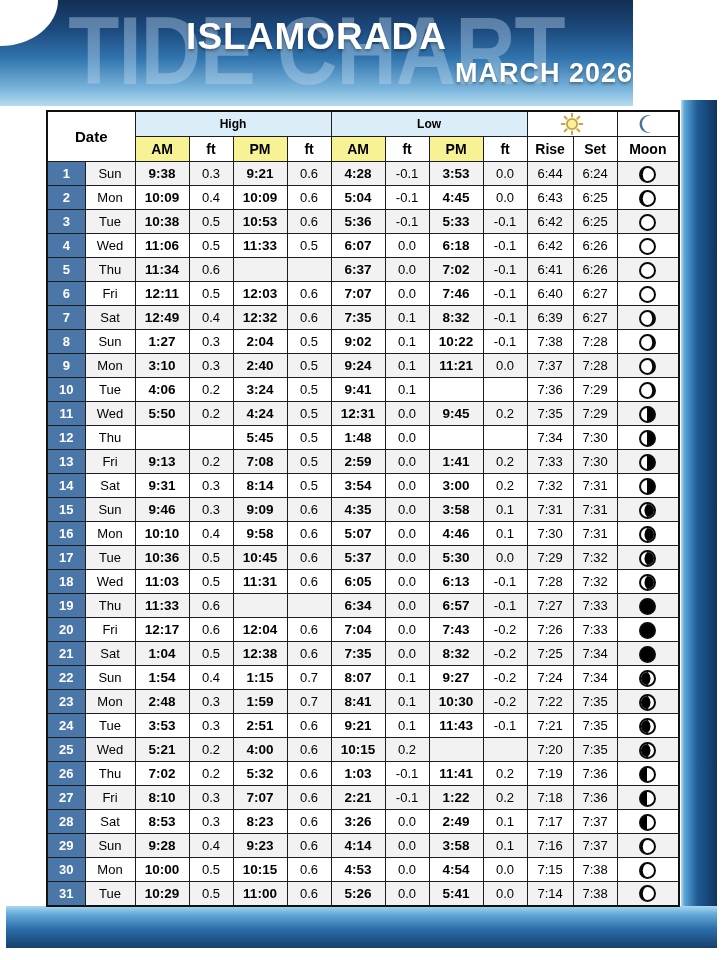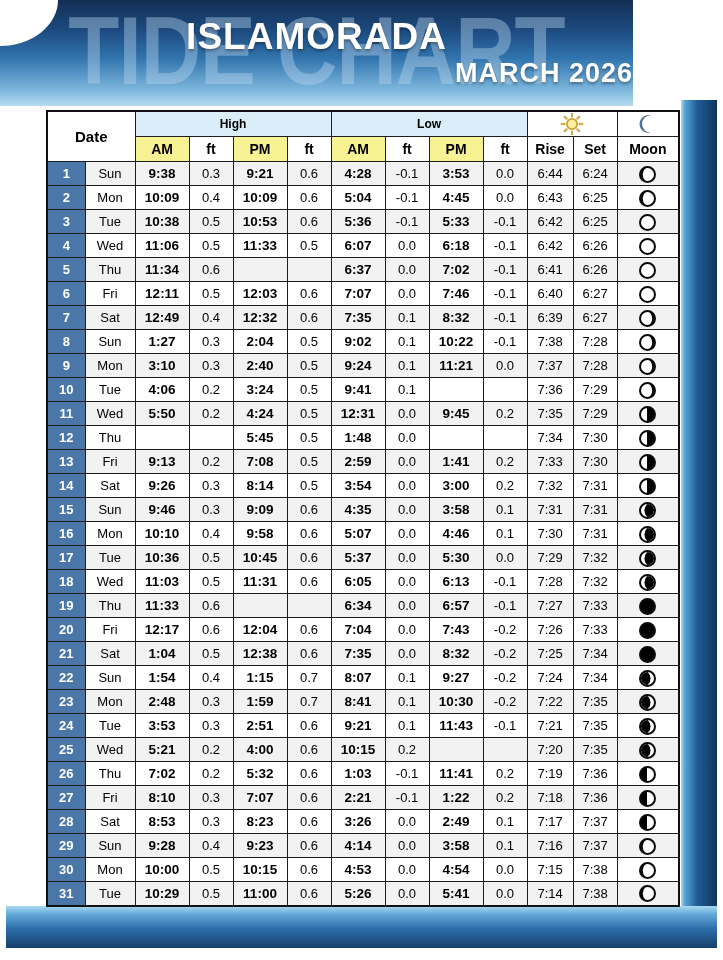--- a/index.html
+++ b/index.html
@@ -350,21 +350,21 @@
           <td class="ft">0.0</td>
           <td class="time">1:41</td>
           <td class="ft">0.2</td>
           <td class="rise">7:33</td>
           <td class="set">7:30</td>
           <td class="mooncell"><span class="moon last-quarter"></span></td>
         </tr>
         <tr class="even">
           <td class="day-cell">14</td>
           <td class="dow-cell">Sat</td>
-          <td class="time">9:26</td>
+          <td class="time">9:31</td>
           <td class="ft">0.3</td>
           <td class="time">8:14</td>
           <td class="ft">0.5</td>
           <td class="time">3:54</td>
           <td class="ft">0.0</td>
           <td class="time">3:00</td>
           <td class="ft">0.2</td>
           <td class="rise">7:32</td>
           <td class="set">7:31</td>
           <td class="mooncell"><span class="moon last-quarter"></span></td>

